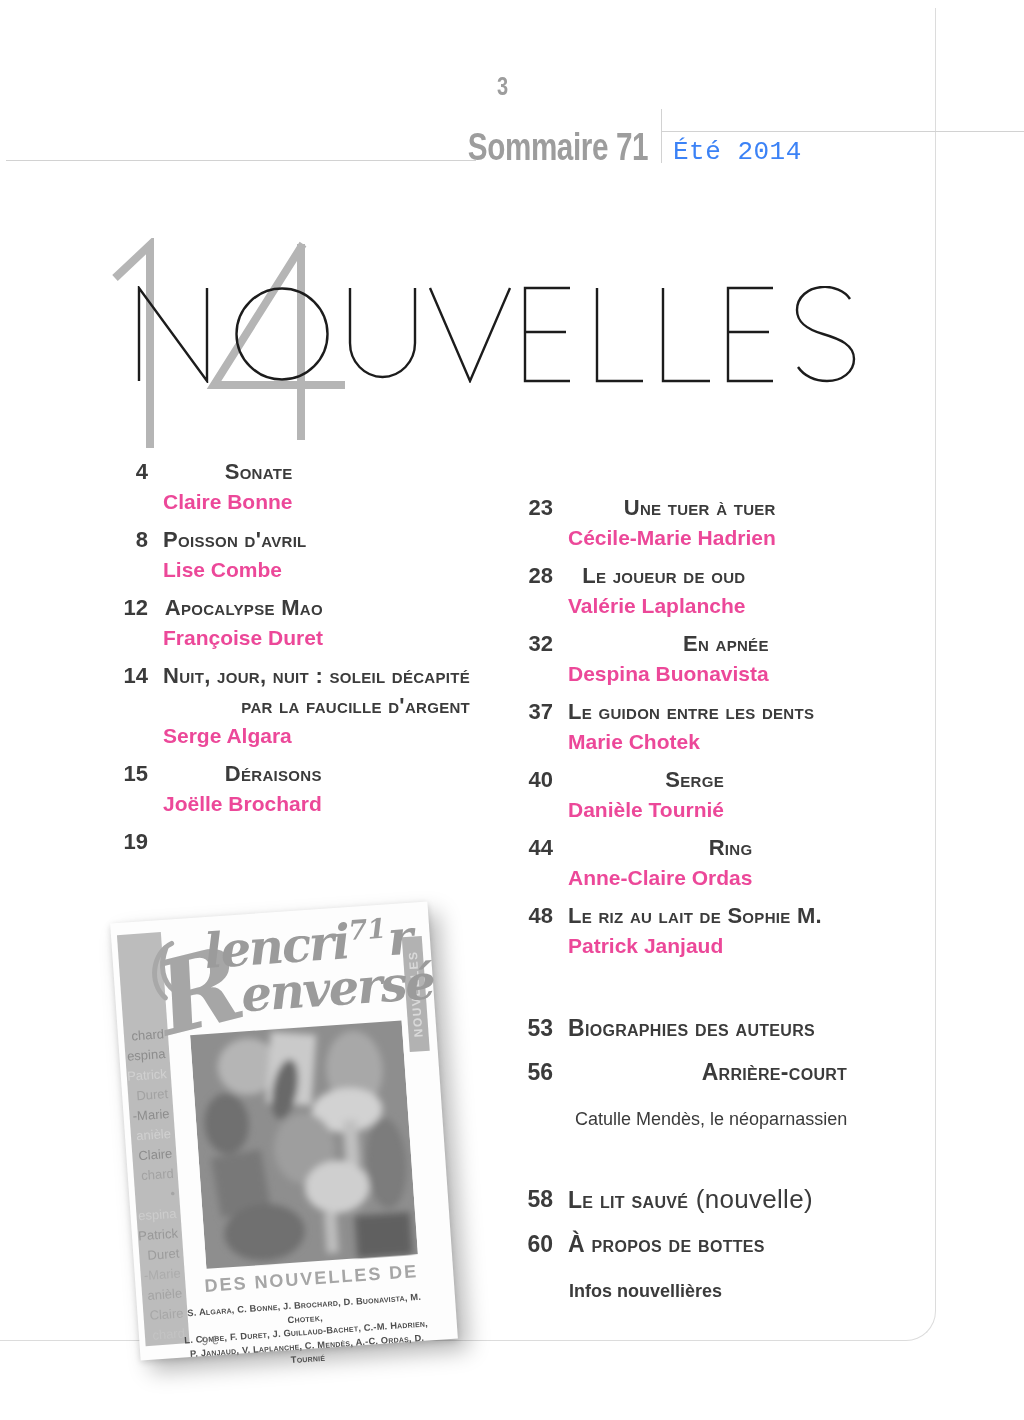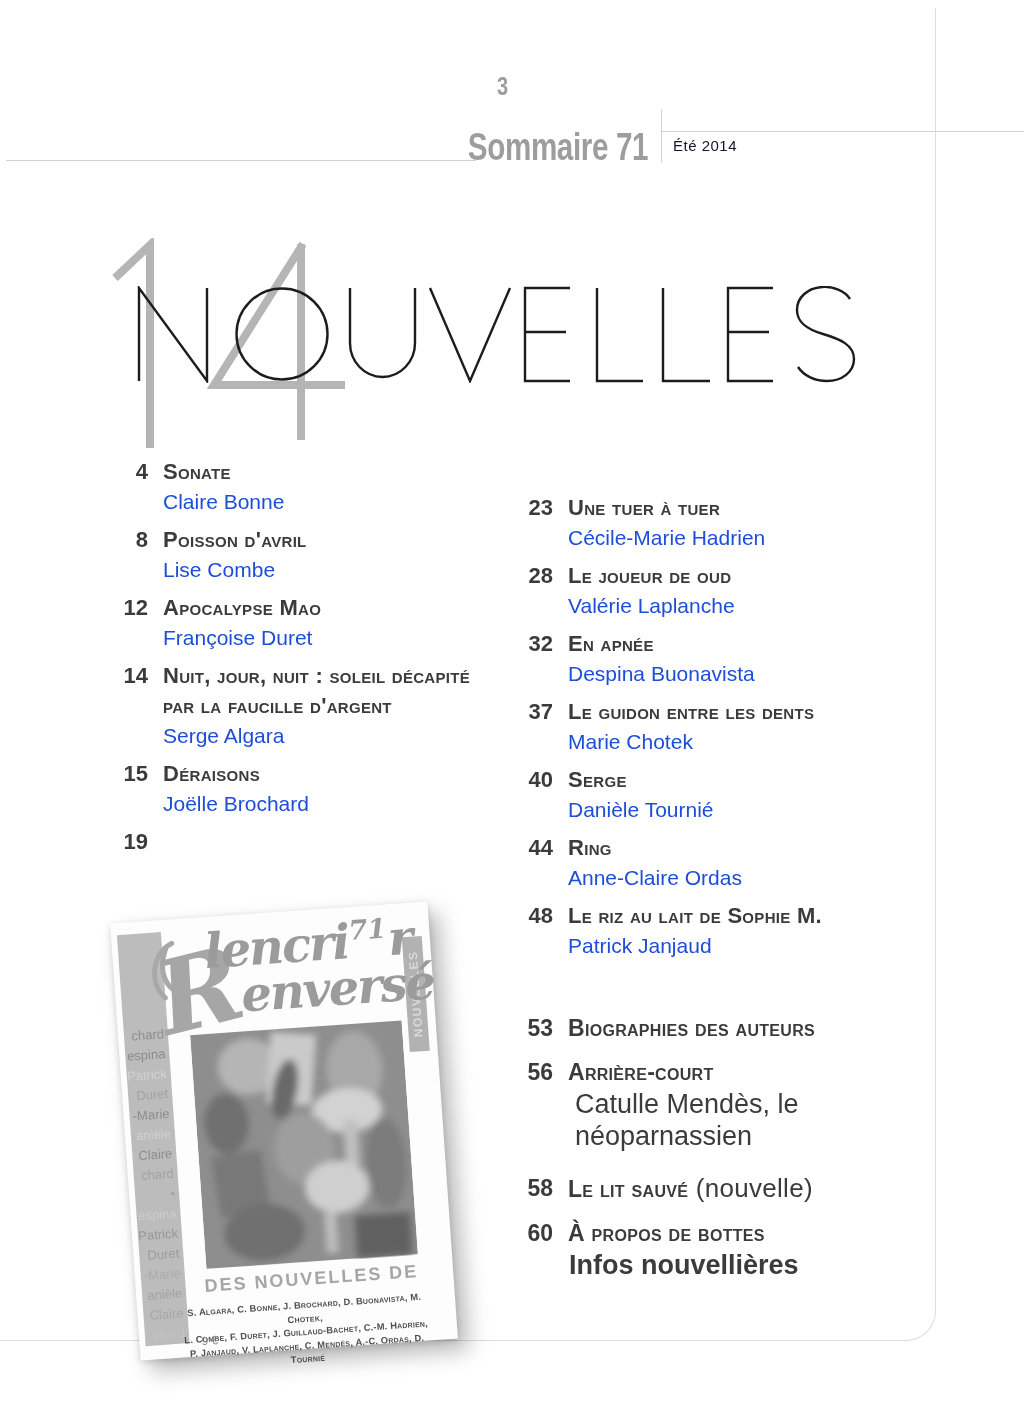--- a/index.html
+++ b/index.html
@@ -13,38 +13,38 @@
          border-right:1px solid #dcdcdc;border-bottom:1px solid #dcdcdc;
          border-bottom-right-radius:30px;z-index:0;}
   .rule{position:absolute;background:#d2d2d2;}
 
   
   .pageno{position:absolute;left:497px;top:72px;font-size:25px;font-weight:bold;
           color:#9d9d9d;transform:scaleX(0.8);transform-origin:left top;}
   .sommaire{position:absolute;right:376px;top:126px;font-size:38px;font-weight:bold;
             color:#9d9d9d;transform:scaleX(0.78);transform-origin:right top;
             letter-spacing:-0.5px;white-space:nowrap;}
-  .issue-date{position:absolute;left:673px;top:137px;font-family:Liberation Sans, sans-serif;
-              font-size:15px;color:#0f172a;letter-spacing:0.5px;}
+  .issue-date{position:absolute;left:673px;top:137px;font-family:Liberation Mono, monospace;
+              font-size:26px;color:#3b82f6;letter-spacing:0.5px;}
 
   
   .toc-col{position:absolute;display:flex;flex-direction:column;}
   .entry{display:flex;margin-bottom:8px;}
   .entry .num{flex:none;width:44px;text-align:right;padding-right:15px;
               font-size:22px;font-weight:bold;line-height:30px;color:#3b3b3b;}
   .entry .body{font-size:22px;line-height:30px;}
-  .title-line{font-variant:small-caps;font-weight:bold;letter-spacing:0.3px;}
+  .title-line{font-variant:small-caps;font-weight:bold;letter-spacing:0.3px;text-align:right;}
   .title-line .suffix{font-variant:normal;font-weight:normal;font-size:26px;}
-  .author{font-weight:normal;font-size:21px;color:#1d4ed8;}
-  .sub{font-weight:normal;font-size:27px;padding-left:7px;}
+  .author{font-weight:bold;font-size:21px;color:#ec4899;}
+  .sub{font-weight:normal;font-size:18px;padding-left:7px;margin-top:15px;}
   .sub.bold{font-weight:bold;padding-left:1px;}
   #extras-col .entry{margin-bottom:12px;}
   #extras-col .num{font-size:23px;line-height:32px;width:46px;}
   #extras-col .body{font-size:23px;line-height:32px;}
-  #extras-col .entry.gap-before{margin-top:8px;}
+  #extras-col .entry.gap-before{margin-top:36px;}
 
   
   .cover{position:absolute;left:125px;top:912px;width:318px;height:438px;
          background:#fdfdfd;transform:rotate(-4deg);z-index:5;
          box-shadow:10px 12px 22px rgba(0,0,0,0.28),0 2px 6px rgba(0,0,0,0.15);}
   .side-strip{position:absolute;left:6px;top:12px;bottom:14px;width:44px;
               background:#bcbcbc;overflow:hidden;z-index:1;}
   .side-names{margin:0;padding:92px 4px 0 0;list-style:none;text-align:right;
               font-size:13px;line-height:20px;color:#8d8d8d;
               -webkit-mask-image:linear-gradient(#000 55%,rgba(0,0,0,0.25));

